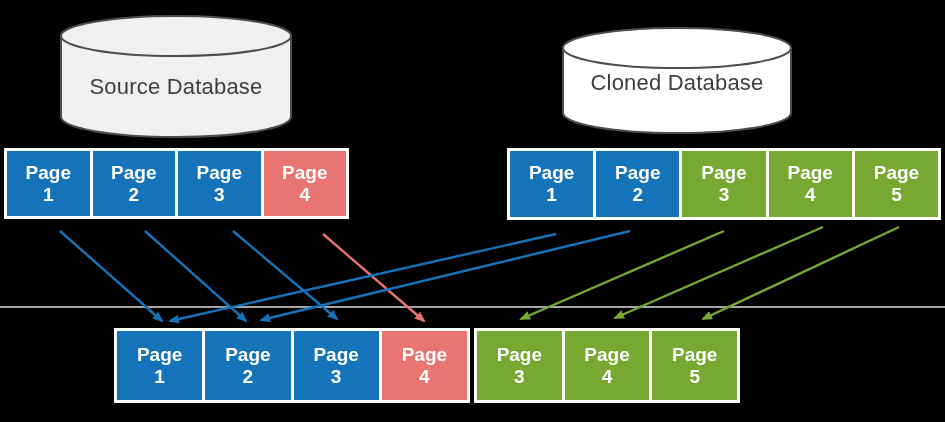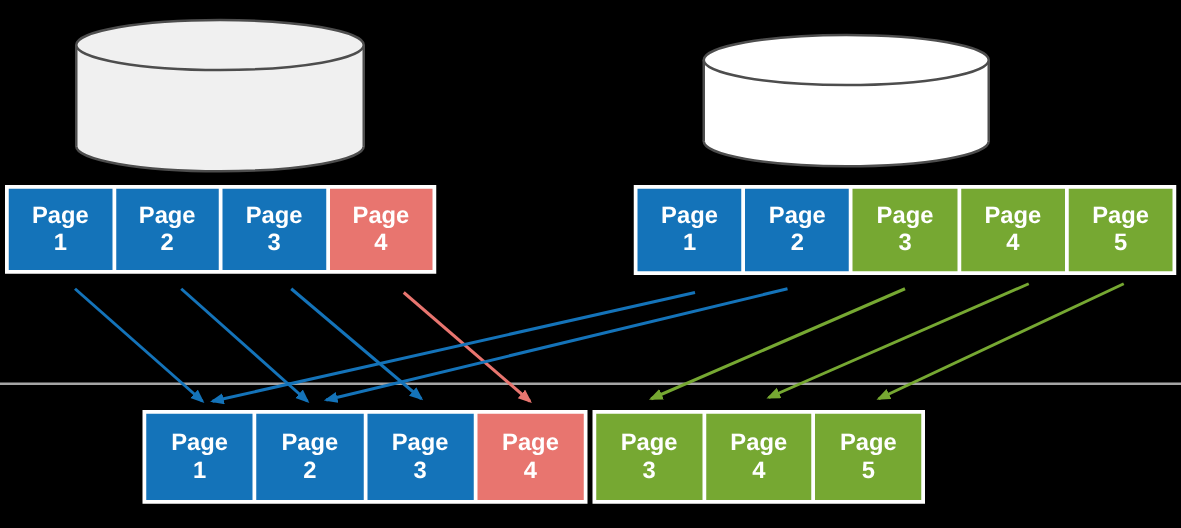--- a/index.html
+++ b/index.html
@@ -34,28 +34,30 @@
 
 <div id="canvas">
 
   <svg class="cyl-svg" style="left:56px;top:12px;" width="240" height="130">
     <ellipse cx="120" cy="105" rx="115" ry="20" fill="#F0F0F0" stroke="#4D4D4D" stroke-width="2"></ellipse>
     <rect x="5" y="24" width="230" height="81" fill="#F0F0F0"></rect>
     <line x1="5" y1="24" x2="5" y2="105" stroke="#4D4D4D" stroke-width="2"></line>
     <line x1="235" y1="24" x2="235" y2="105" stroke="#4D4D4D" stroke-width="2"></line>
     <ellipse cx="120" cy="24" rx="115" ry="20" fill="#F0F0F0" stroke="#4D4D4D" stroke-width="2"></ellipse>
   </svg>
+  <div class="db-label" style="left:56px;top:74px;width:240px;">Source Database</div>
 
   <svg class="cyl-svg" style="left:558px;top:25px;" width="238" height="112">
     <ellipse cx="119" cy="88" rx="114" ry="20" fill="#FFFFFF" stroke="#4D4D4D" stroke-width="2"></ellipse>
     <rect x="5" y="23" width="228" height="65" fill="#FFFFFF"></rect>
     <line x1="5" y1="23" x2="5" y2="88" stroke="#4D4D4D" stroke-width="2"></line>
     <line x1="233" y1="23" x2="233" y2="88" stroke="#4D4D4D" stroke-width="2"></line>
     <ellipse cx="119" cy="23" rx="114" ry="20" fill="#FFFFFF" stroke="#4D4D4D" stroke-width="2"></ellipse>
   </svg>
+  <div class="db-label" style="left:558px;top:70px;width:238px;">Cloned Database</div>
 
   <div class="page-row" id="source-row">
     <div class="page-cell" style="background: rgb(20, 115, 185);">
       <span>Page</span>
       <span>1</span>
     </div>
     <div class="page-cell" style="background: rgb(20, 115, 185);">
       <span>Page</span>
       <span>2</span>
     </div>

